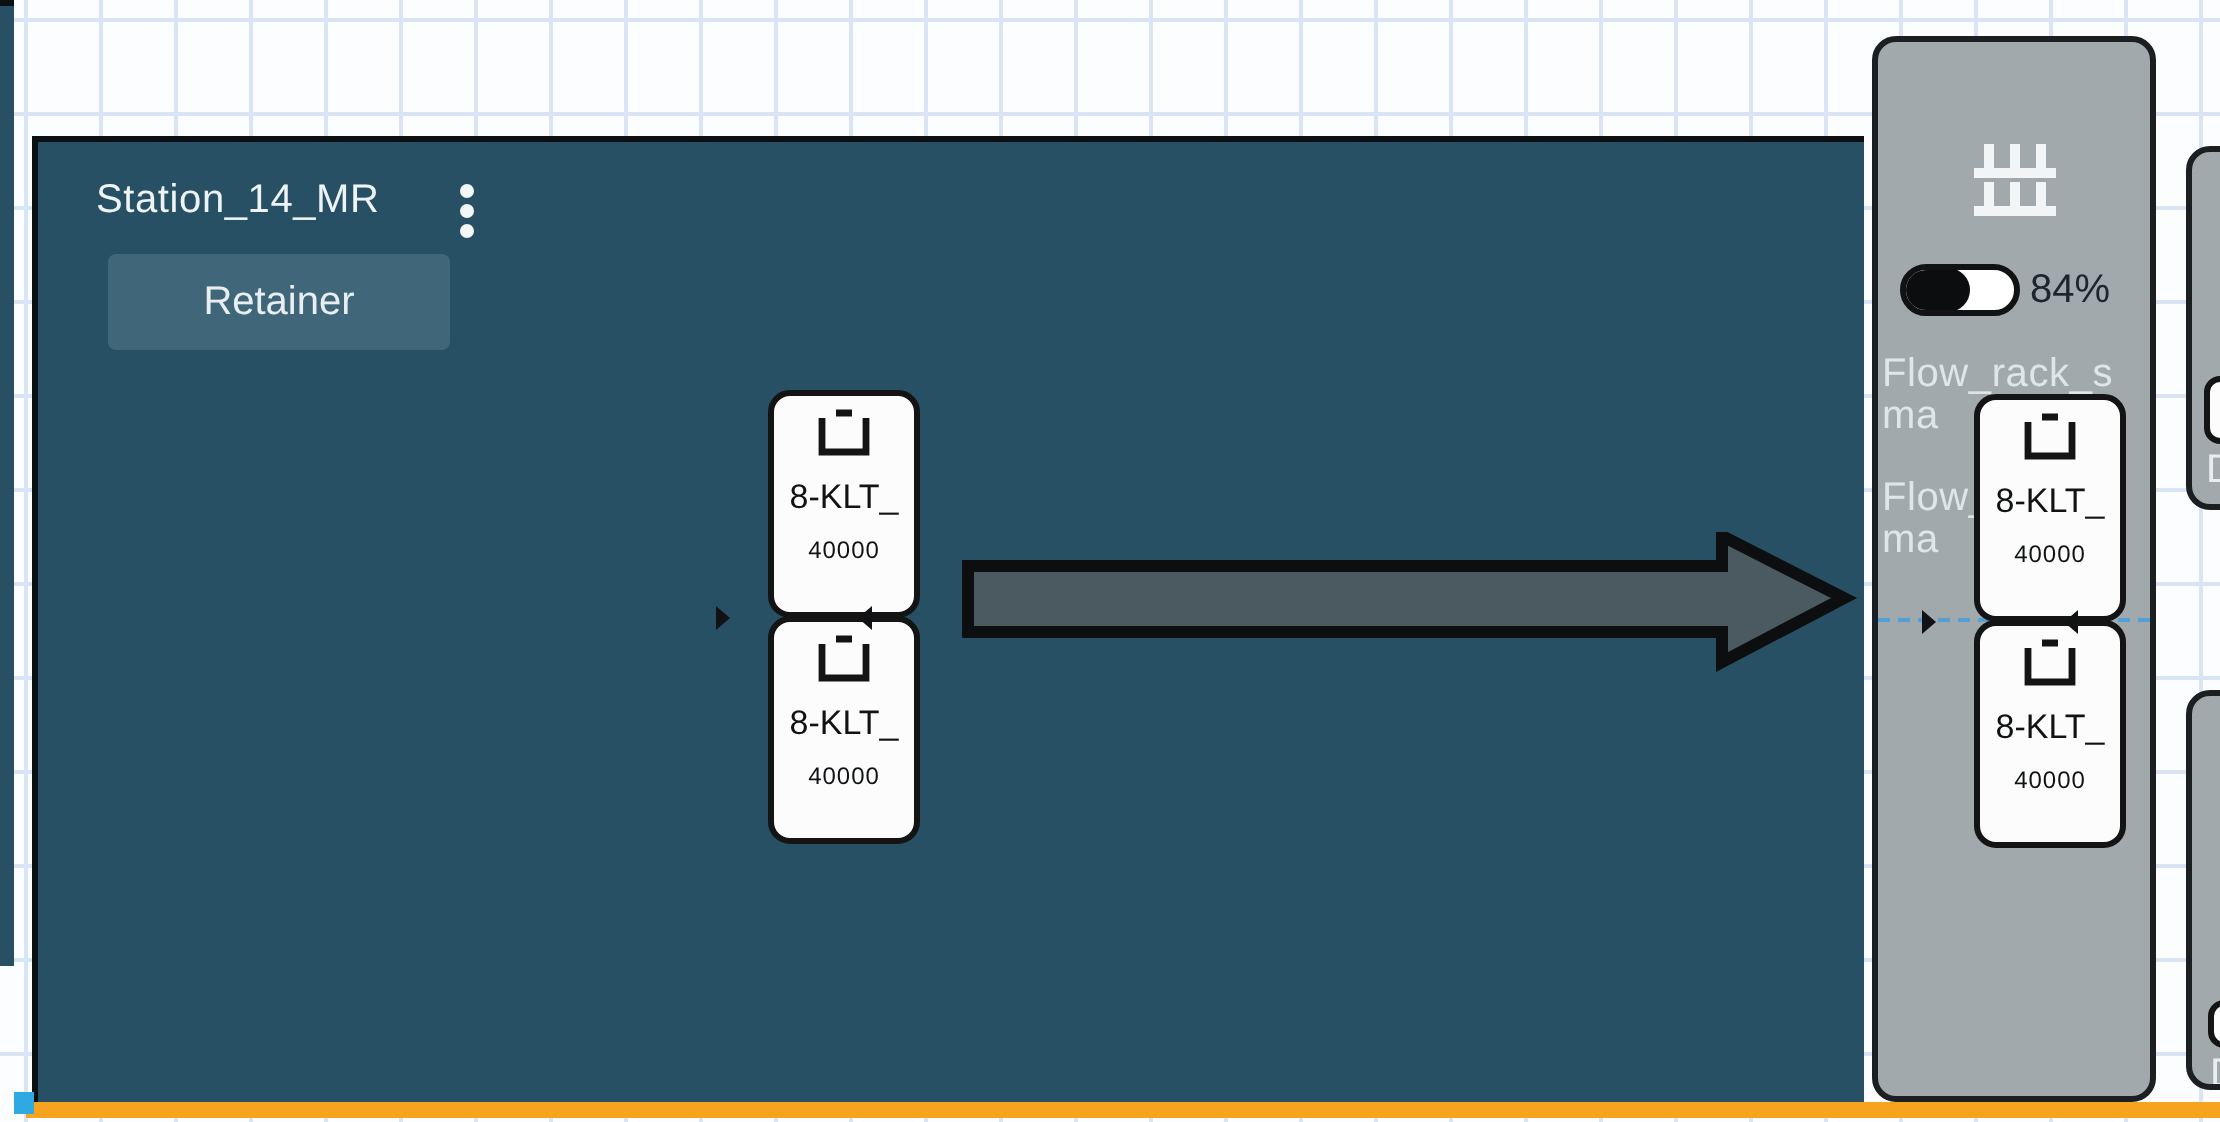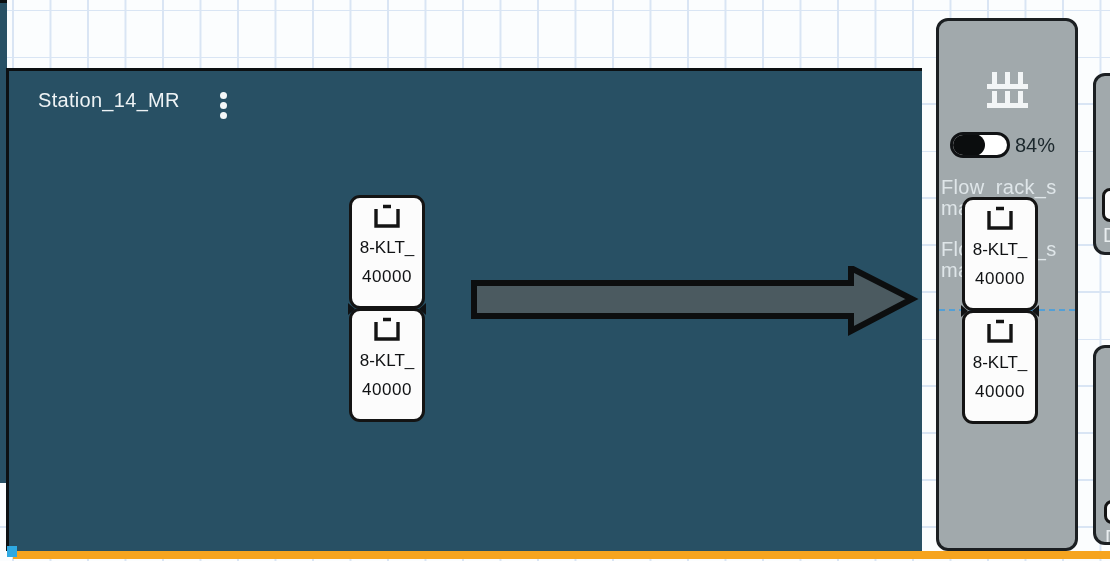--- a/index.html
+++ b/index.html
@@ -10,40 +10,40 @@
     background-image:
       linear-gradient(to right, #d9e5f4 2px, transparent 2px),
       linear-gradient(to bottom, #d9e5f4 2px, transparent 2px);
     background-size:37.5px 47px;
     background-position:12px 9px;
   }
 
   
   #left-sliver { position:absolute; left:0; top:68; width:7px; height:483px;
     background:#285064; border-top:3px solid #0c1012; }
-  #station-panel { position:absolute; left:6px; top:68px; width:916px; height:483px;
+  #station-panel { position:absolute; left:16px; top:68px; width:916px; height:483px;
     background:#285064; border-top:3px solid #0c1012; border-left:3px solid #0c1012; }
   .station-title { position:absolute; left:29px; top:18px; color:#eef3f5;
     font-size:20px; letter-spacing:0.3px; }
   .kebab { position:absolute; left:211px; top:21px; display:flex; flex-direction:column;
     gap:3px; cursor:pointer; }
   .kebab .dot { width:7px; height:7px; border-radius:50%; background:#f4f7f8; }
   .retainer-btn { position:absolute; left:35px; top:56px; width:171px; height:48px;
     background:#3f6679; border:none; border-radius:4px; color:#e9eff1; font-size:20px;
     font-family:inherit; display:flex; align-items:center; justify-content:center; cursor:pointer; }
 
   
   .klt-stack { position:absolute; width:76px; }
   .klt-box { position:relative; width:76px; height:114px; background:#fcfcfc;
     border:3px solid #141414; border-radius:11px; overflow:hidden;
-    display:flex; flex-direction:column; align-items:center; }
+    display:flex; flex-direction:column; align-items:center;margin-left:25px; }
   .klt-box + .klt-box { margin-top:-1px; }
   .klt-icon { margin-top:5px; }
   .klt-line1 { font-size:17px; color:#101214; margin-top:4px; white-space:nowrap; }
-  .klt-line2 { font-size:17px; color:#101214; margin-top:9px; white-space:nowrap;
+  .klt-line2 { font-size:12px; color:#101214; margin-top:9px; white-space:nowrap;
     letter-spacing:0.5px; }
   .notch { position:absolute; width:0; height:0; z-index:5; }
   .notch-l { border-top:6px solid transparent; border-bottom:6px solid transparent;
     border-left:7px solid #101214; left:-1px; }
   .notch-r { border-top:6px solid transparent; border-bottom:6px solid transparent;
     border-right:7px solid #101214; right:-1px; }
 
   #middle-stack { left:340px; top:124px; }
 
   
@@ -94,20 +94,21 @@
 
   <div id="left-sliver"></div>
 
   <div id="station-panel">
     <div class="station-title">Station_14_MR</div>
     <div class="kebab">
       <span class="dot"></span>
       <span class="dot"></span>
       <span class="dot"></span>
     </div>
+    <button class="retainer-btn">Retainer</button>
 
     <div class="klt-stack" id="middle-stack">
       <div class="klt-box">
         <span class="klt-icon">
           <svg width="34" height="27" viewBox="0 0 34 27">
             <path d="M6 6 V23 H28 V6" fill="none" stroke="#141414" stroke-width="3.4"></path>
             <path d="M13 3.5 H21" fill="none" stroke="#141414" stroke-width="3.4"></path>
           </svg>
         </span>
         <span class="klt-line1">8-KLT_</span>

